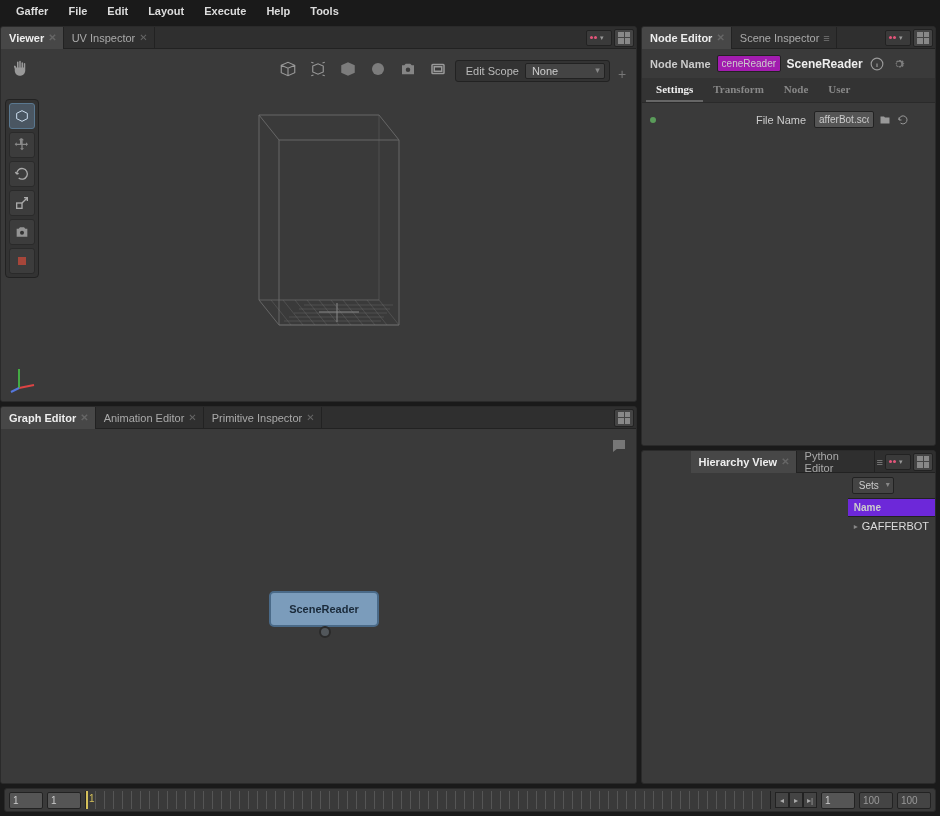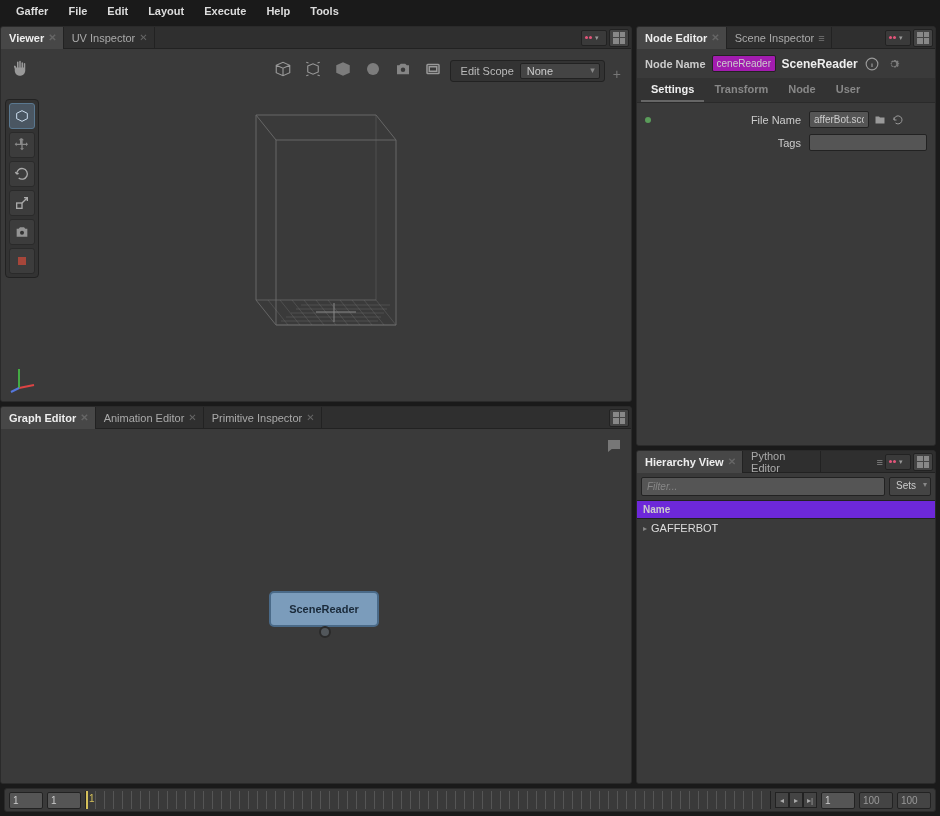--- a/index.html
+++ b/index.html
@@ -45,28 +45,28 @@
 .node { position:absolute; left:268px; top:162px; width:110px; height:36px; background:#7b9cbb; border:2px solid #4a6a88; border-radius:5px; display:flex; align-items:center; justify-content:center; color:#1a2a3a; font-weight:bold; font-size:11px; }
 .nodeout { position:absolute; left:318px; top:197px; width:12px; height:12px; background:#52575b; border:2px solid #2a2a2a; border-radius:50%; }
 .nodeeditor { height:420px; }
 .nodeeditor-body { flex:1; background:#3a3a3a; padding:6px 8px; overflow:hidden; }
 .nrow { display:flex; align-items:center; gap:6px; margin-bottom:6px; }
 .nrow .nlbl { color:#ccc; font-weight:bold; font-size:11px; }
 .ninput { background:#a21caf; border:1px solid #222; border-radius:2px; padding:2px 4px; color:#ccc; font-size:10px; width:64px; }
 .ntype { color:#eee; font-weight:bold; font-size:12px; }
 .infobtn,.gearbtn { color:#999; width:16px; height:16px; display:flex; align-items:center; justify-content:center; cursor:pointer; }
 .subtabs { display:flex; border-bottom:1px solid #2a2a2a; margin:0 -8px 8px -8px; padding:0 4px; background:#333; }
-.subtab { padding:5px 10px; color:#888; cursor:pointer; font-weight:bold; font-size:11px; }
+.subtab { padding:5px 10px; color:#888; cursor:pointer; font-weight:bold; font-size:11px;font-family:Liberation Serif, serif; }
 .subtab.active { color:#eee; border-bottom:2px solid #666; }
 .proprow { display:flex; align-items:center; gap:4px; margin-bottom:6px; }
 .proprow .dot { width:6px; height:6px; background:#5a9c5a; border-radius:50%; }
 .proprow .plbl { color:#ccc; font-size:11px; width:150px; text-align:right; padding-right:4px; }
 .proprow .pinp { background:#555; border:1px solid #222; border-radius:2px; padding:2px 4px; color:#ccc; font-size:10px; flex:1; min-width:0; }
 .proprow .picon { width:14px; height:14px; color:#999; cursor:pointer; display:flex; align-items:center; justify-content:center; }
-.hierarchy { flex:1; min-height:0; }
+.hierarchy { flex:1; min-height:0;align-items:flex-end; }
 .hierarchy-body { flex:1; display:flex; flex-direction:column; background:#3a3a3a; }
 .filterbar { display:flex; gap:4px; padding:4px; }
 .filterinp { flex:1; background:#555; border:1px solid #222; border-radius:2px; padding:3px 5px; color:#ccc; font-size:10px; }
 .filterinp::placeholder { color:#888; font-style:italic; }
 .setsbtn { background:#444; border:1px solid #222; border-radius:2px; padding:2px 14px 2px 6px; color:#ccc; font-size:10px; position:relative; cursor:pointer; }
 .setsbtn::after { content:"▾"; position:absolute; right:3px; top:2px; font-size:8px; color:#888; }
 .hcols { background:#6d28d9; border-top:1px solid #222; border-bottom:1px solid #222; padding:3px 6px; font-size:10px; color:#ccc; font-weight:bold; }
 .hlist { flex:1; overflow:auto; }
 .hitem { display:flex; align-items:center; padding:3px 6px; font-size:11px; color:#ddd; gap:4px; cursor:pointer; }
 .hitem .tw { color:#888; font-size:8px; }
@@ -318,25 +318,20 @@
               <svg width="12" height="12" viewBox="0 0 24 24" fill="currentColor">
                 <path d="M3 5h7l2 2h9v12H3V5z"></path>
               </svg>
             </span>
           <span class="picon">
               <svg width="12" height="12" viewBox="0 0 24 24" fill="none" stroke="currentColor" stroke-width="2">
                 <path d="M4 12a8 8 0 1 1 3 6 M4 12V7 M4 12h5"></path>
               </svg>
             </span>
         </div>
-        <div class="proprow">
-          <span style="width:6px"></span>
-          <span class="plbl">Tags</span>
-          <input class="pinp" value="" style="">
-        </div>
       </div>
     </div>
 
     <div class="panel hierarchy">
       <div class="tabbar">
         <div class="tab active">
             <span>Hierarchy View</span>
             <span class="x">✕</span>
           </div>
         <div class="tab" style="overflow:hidden;max-width:78px">
@@ -353,21 +348,20 @@
             <div class="splitgrid">
               <span></span>
               <span></span>
               <span></span>
               <span></span>
             </div>
           </div>
       </div>
       <div class="hierarchy-body">
         <div class="filterbar">
-          <input class="filterinp" placeholder="Filter..." style="">
           <div class="setsbtn">Sets</div>
         </div>
         <div class="hcols">Name</div>
         <div class="hlist">
           <div class="hitem">
             <span class="tw">▸</span>
             <span>GAFFERBOT</span>
           </div>
         </div>
       </div>

